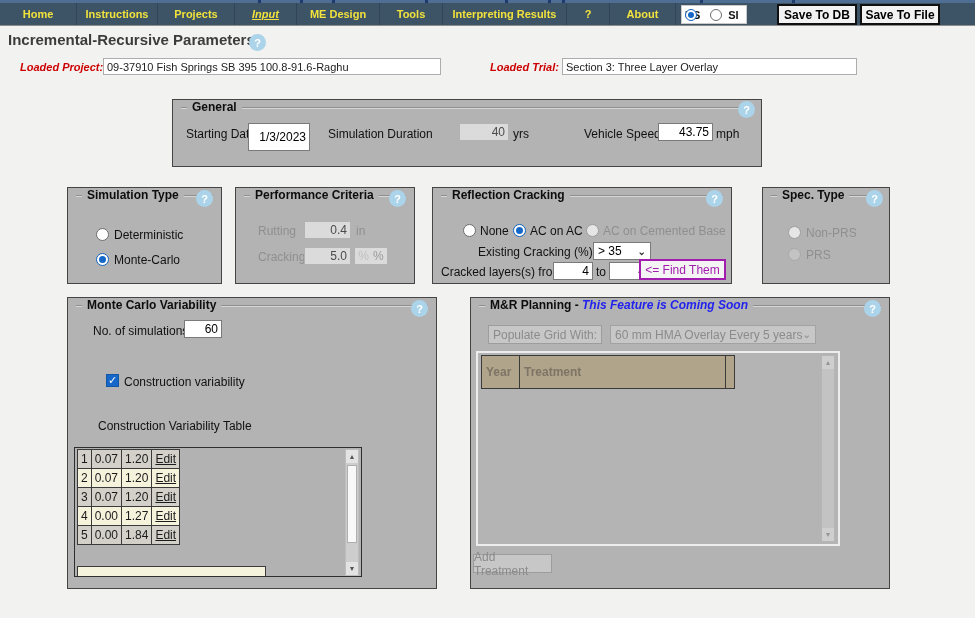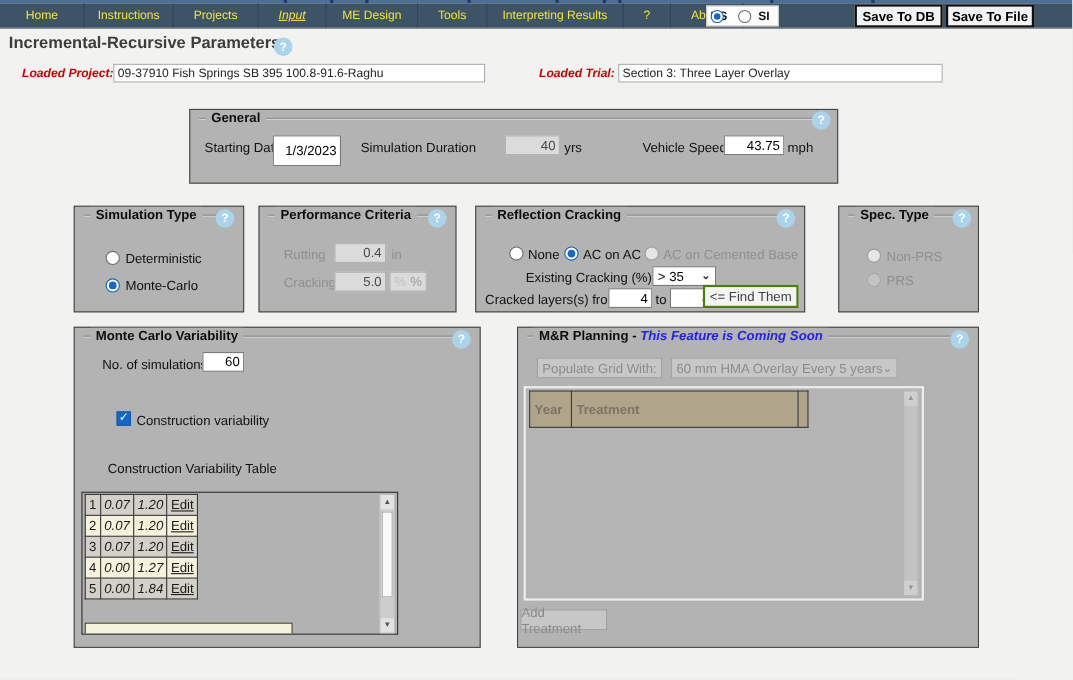--- a/index.html
+++ b/index.html
@@ -6,23 +6,23 @@
   html,body { background:#e9e9e9; }
   #root {
     position:relative; width:975px; height:618px; overflow:hidden;
     background:#f2f2f1; font-family:"Liberation Sans", sans-serif; font-size:12px; color:#1a1a1a;
   }
   
   #topstrip { position:absolute; left:0; top:0; width:975px; height:3px; background:#4e6f93; overflow:hidden; }
   #topstrip i { position:absolute; top:0; width:3px; height:3px; background:#1f3a6e; }
   
   #nav { position:absolute; left:0; top:3px; width:975px; height:23px; background:#3d5366; border-bottom:1px solid #8d8d8d; display:flex; align-items:stretch; }
-  .nav-item { color:#f2e33c; font-weight:normal; font-size:11px; display:flex; align-items:center; justify-content:center; border-right:1px solid #31445a; cursor:pointer; }
+  .nav-item { color:#f2e33c; font-weight:bold; font-size:11px; display:flex; align-items:center; justify-content:center; border-right:1px solid #31445a; cursor:pointer; }
   .nav-item.active { font-style:italic; text-decoration:underline; }
-  #units-box { position:absolute; left:642px; top:5px; width:66px; height:19px; background:#fff; border:1px solid #c9c9c9; display:flex; align-items:center; gap:6px; padding:0 3px; }
+  #units-box { position:absolute; left:681px; top:5px; width:66px; height:19px; background:#fff; border:1px solid #c9c9c9; display:flex; align-items:center; gap:6px; padding:0 3px; }
   #units-box b { font-size:11px; color:#111; }
   .navbtn { position:absolute; top:4px; height:21px; background:#f2f2f2; border:2px solid #101010; font-weight:bold; font-size:12px; color:#000; display:flex; align-items:center; justify-content:center; font-family:"Liberation Sans",sans-serif; cursor:pointer; }
   
   .rad { width:13px; height:13px; border-radius:50%; background:#fff; border:1px solid #6e6e6e; display:inline-block; position:relative; flex:0 0 auto; }
   .rad.sel { border-color:#1262bd; }
   .rad.sel::after { content:""; position:absolute; left:2px; top:2px; right:2px; bottom:2px; border-radius:50%; background:#1568c8; }
   .rad.dis { border-color:#9d9d9d; background:#e6e6e6; }
   .rad.disfill { border-color:#a8a8a8; background:#c3c3c3; }
   .chk { width:13px; height:13px; background:#1568c8; border:1px solid #1157a8; color:#fff; font-size:11px; line-height:11px; text-align:center; display:inline-block; }
   
@@ -33,32 +33,32 @@
   .gbtitle { position:absolute; left:14px; top:0; background:#b3b3b3; padding:0 5px; font-weight:bold; font-size:12px; color:#0d0d0d; white-space:nowrap; }
   .lbl { position:absolute; font-size:12px; color:#111; white-space:nowrap; }
   .lbl.gray { color:#8f8f8f; }
   .inp { position:absolute; background:#fff; border:1px solid #7a7a7a; font-size:12px; color:#000; text-align:right; padding:0 3px; display:flex; align-items:center; justify-content:flex-end; }
   .inp.left { justify-content:flex-start; text-align:left; border-color:#adadad; color:#222; font-size:11px; }
   .inp.dis { background:#dbdbdb; border-color:#b2b2b2; color:#4a4a4a; }
   .sel { position:absolute; background:#fff; border:1px solid #7a7a7a; font-size:12px; color:#000; display:flex; align-items:center; padding:0 4px; justify-content:space-between; cursor:pointer; }
   .sel .chev { font-size:10px; color:#333; font-weight:bold; }
   .sel.dis { background:#c7c7c7; border-color:#a2a2a2; color:#8b8b8b; cursor:default; }
   .sel.dis .chev { color:#9a9a9a; }
-  .btn { position:absolute; background:#f4f4f4; border:2px solid #4d7c0f; font-size:12px; color:#404040; display:flex; align-items:center; justify-content:center; cursor:pointer; }
+  .btn { position:absolute; background:#f4f4f4; border:2px solid #a21caf; font-size:12px; color:#a21caf; display:flex; align-items:center; justify-content:center; cursor:pointer; }
   .btn.dis { background:#c7c7c7; border:1px solid #9d9d9d; color:#8b8b8b; cursor:default; }
   
   #cv-list { position:absolute; left:6px; top:149px; width:288px; height:130px; background:#b2b2b2; border:1px solid #2e2e2e; overflow:hidden; }
   .grid { position:absolute; left:2px; top:1px; border-collapse:collapse; font-size:12px; }
   .grid th, .grid td { border:1px solid #3a3a3a; padding:0 3px; }
   .grid th { background:#b1a689; font-weight:bold; color:#111; height:16px; text-align:center; }
   .grid td { height:19px; }
   .grid tr.odd td { background:#d3d0c9; }
   .grid tr.even td { background:#f6f3dd; }
   .c-num { text-align:center; }
-  .c-val { text-align:right;font-style:italic; }
+  .c-val { text-align:right; }
   .editlink { color:#1b1b1b; text-decoration:underline; cursor:pointer; }
   #row6 { position:absolute; left:2px; top:118px; width:189px; height:11px; background:#f6f3dd; border:1px solid #3a3a3a; }
   
   .sb { position:absolute; width:14px; background:#cdcdcd; border:1px solid #bdbdbd; }
   .sb .ar { position:absolute; left:0; width:12px; height:13px; background:#e3e3e3; color:#555; font-size:7px; display:flex; align-items:center; justify-content:center; cursor:pointer; }
   .sb .ar.up { top:0; } .sb .ar.dn { bottom:0; }
   .sb .thumb { position:absolute; left:1px; width:10px; background:#f8f8f8; border:1px solid #aeaeae; cursor:pointer; }
   .sb.dis { background:#c3c3c3; border-color:#b5b5b5; }
   .sb.dis .ar { background:#cfcfcf; color:#969696; cursor:default; }
   

